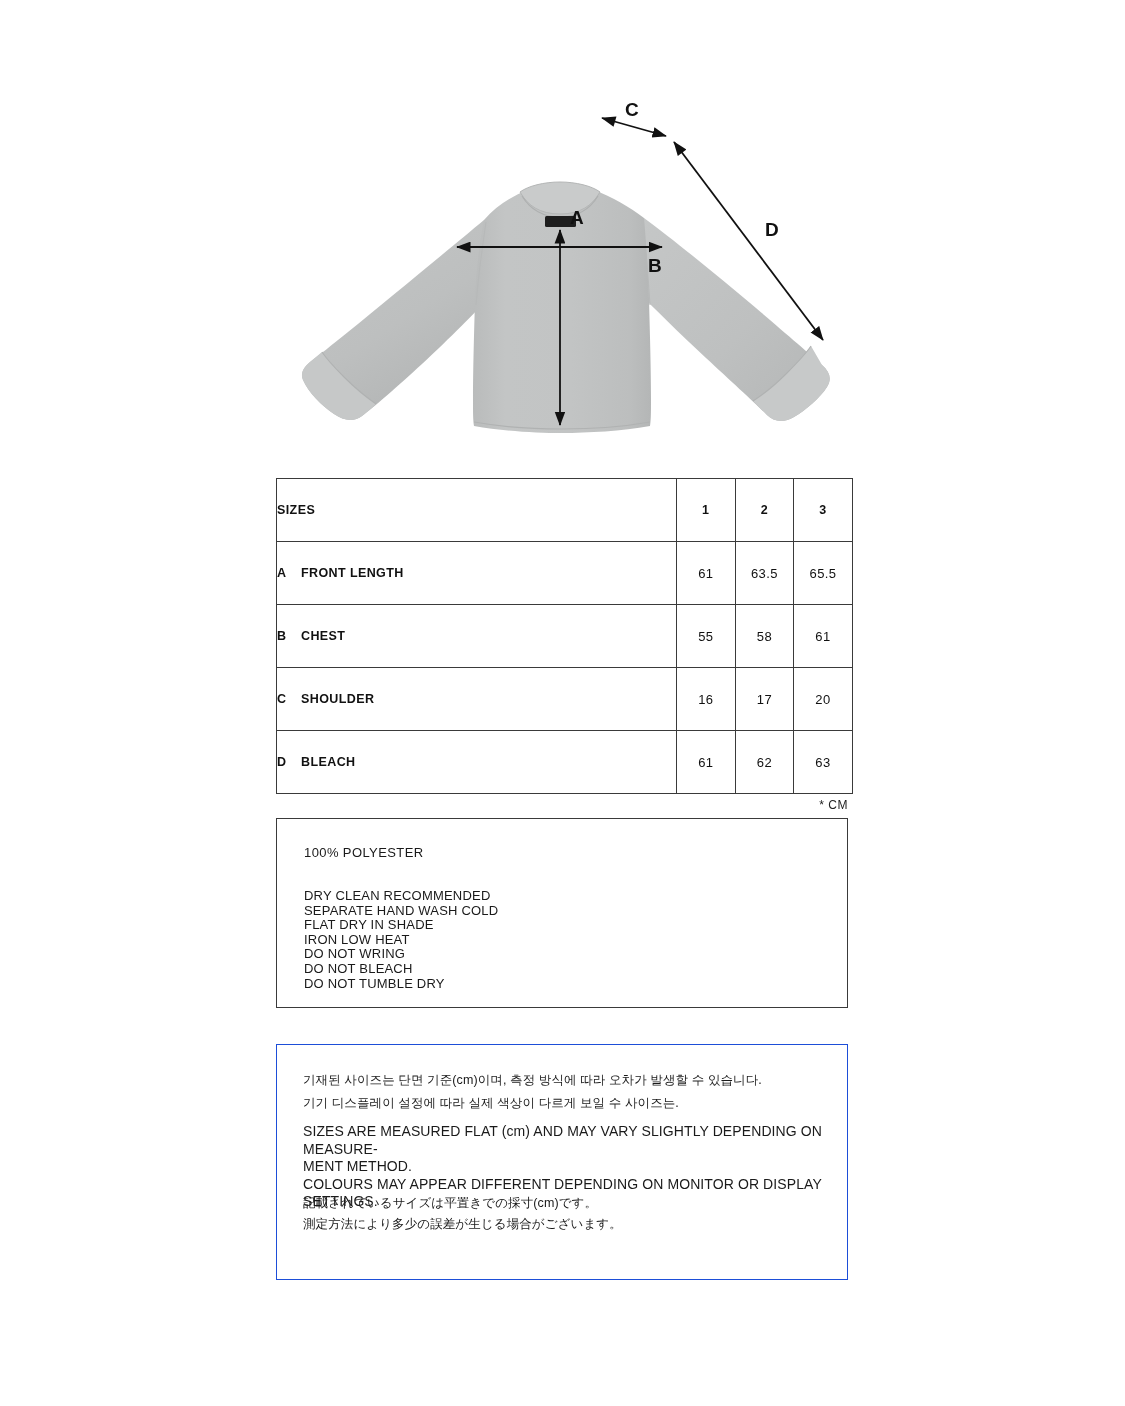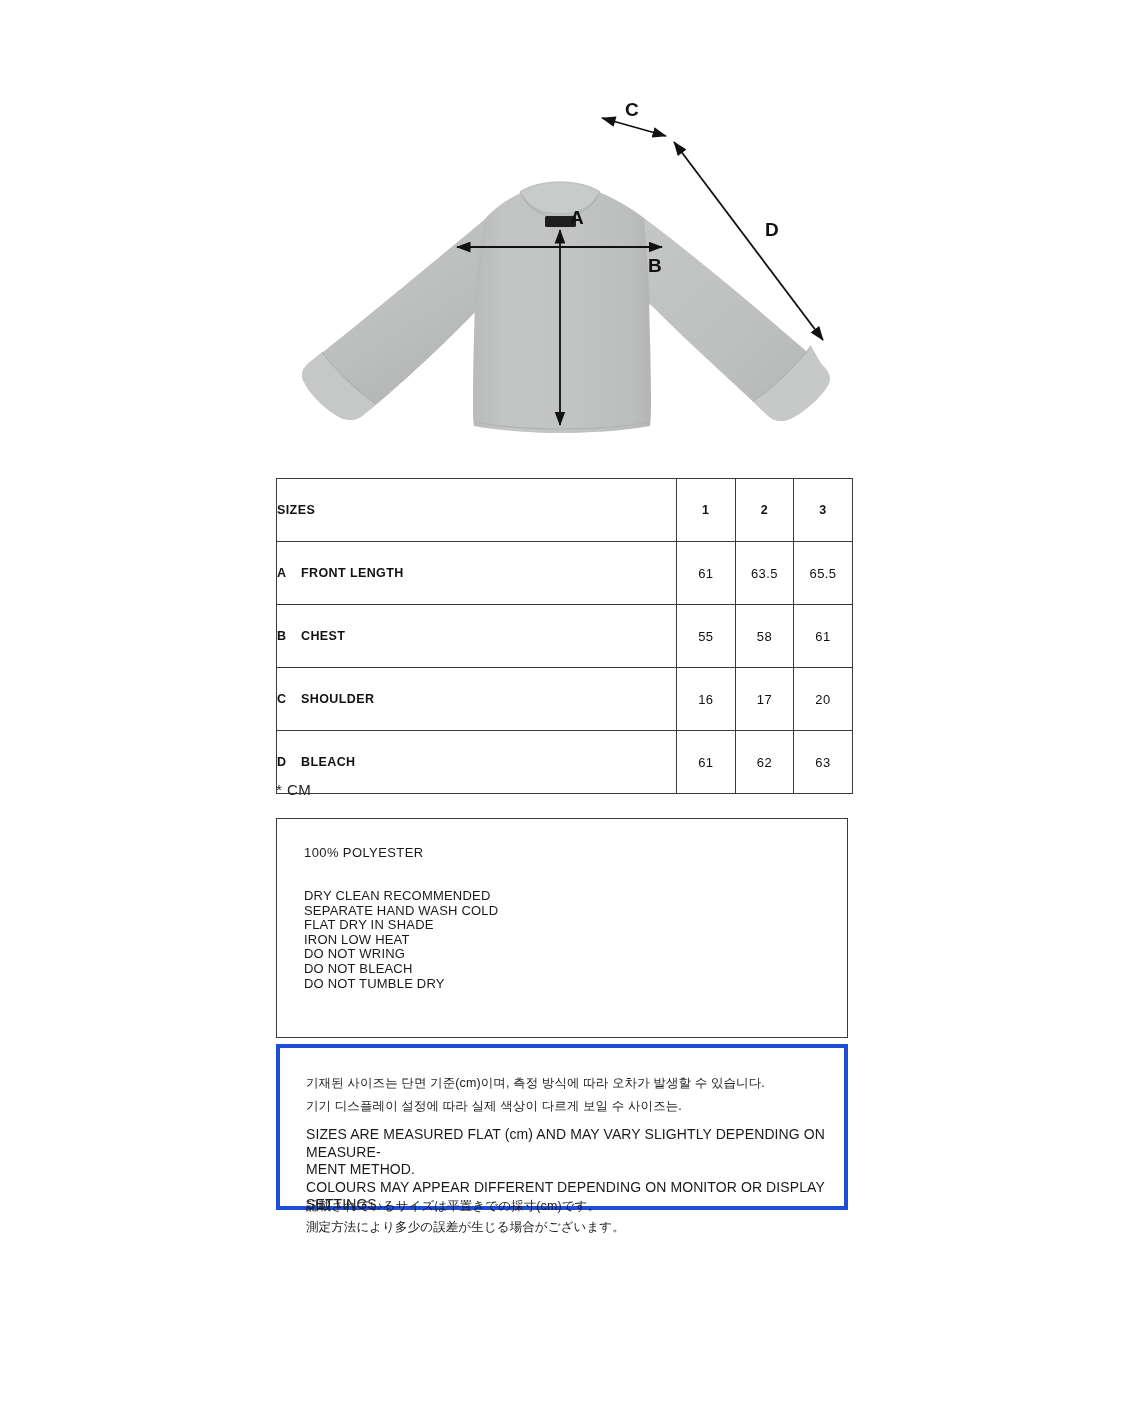--- a/index.html
+++ b/index.html
@@ -69,35 +69,35 @@
     font-size: 13px;
   }
   table.size-table tbody td.label-col {
     font-weight: bold;
   }
   .row-code { display: inline-block; min-width: 15px; }
 
   #cm-note {
     position: absolute;
     left: 276px;
-    top: 781px;
+    top: 798px;
     width: 572px;
-    text-align: left;
-    font-size: 15px;
+    text-align: right;
+    font-size: 12px;
     letter-spacing: 0.5px;
     color: #222;
   }
 
   
   #care-box {
     position: absolute;
     left: 276px;
     top: 818px;
     width: 572px;
-    height: 220px;
+    height: 190px;
     border: 1px solid #3a3a3a;
     box-sizing: border-box;
   }
   #care-box .composition {
     position: absolute;
     left: 27px;
     top: 26px;
     font-size: 13px;
     letter-spacing: 0.4px;
   }
@@ -110,22 +110,22 @@
     letter-spacing: 0.2px;
   }
   #care-box .care-list div { white-space: nowrap; }
 
   
   #disclaimer-box {
     position: absolute;
     left: 276px;
     top: 1044px;
     width: 572px;
-    height: 166px;
-    border: 4px solid #1d4ed8;
+    height: 236px;
+    border: 1px solid #1d4ed8;
     box-sizing: border-box;
   }
   #disclaimer-box .block {
     position: absolute;
     left: 26px;
     right: 18px;
   }
   .ko-block { top: 24px; }
   .ko-block div {
     font-size: 12.5px;

